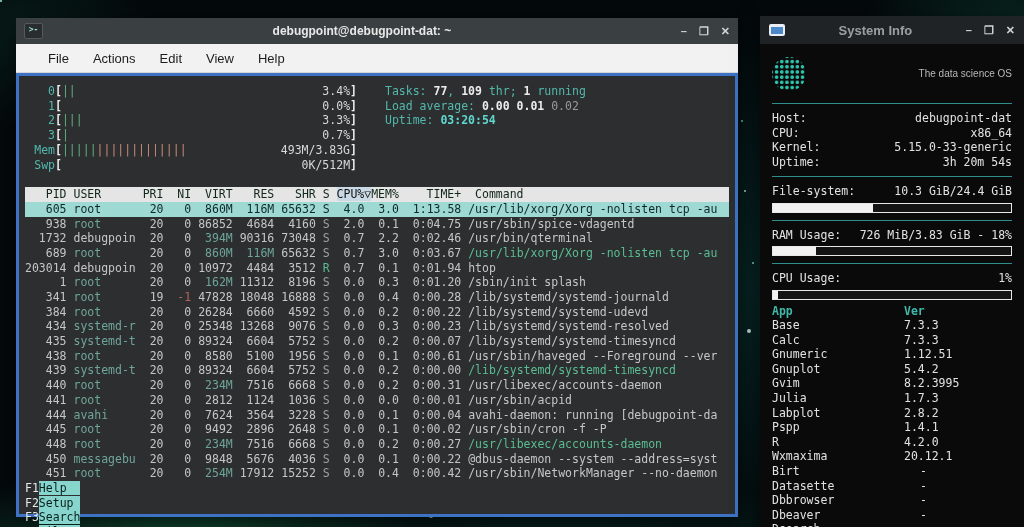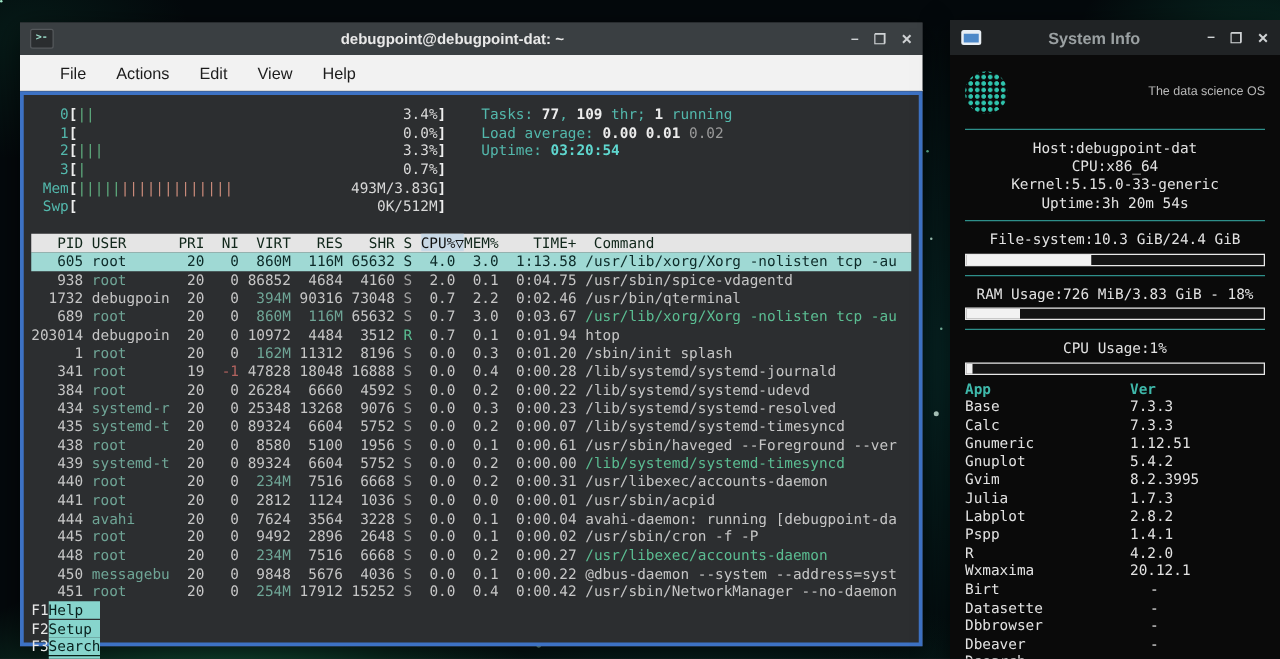--- a/index.html
+++ b/index.html
@@ -77,21 +77,21 @@
   .panel-winicon::after{content:"";position:absolute;left:2px;top:3px;right:2px;bottom:2px;background:#4d88c8;}
   .panel-title{flex:1;text-align:center;}
   .panel-body{padding:8px 12px;color:#e2e2e2;font:11.5px/14.5px "DejaVu Sans Mono",monospace;}
   .logo-row{display:flex;align-items:center;height:44px;}
   .logo-dots{width:34px;height:34px;border-radius:50%;
     background:radial-gradient(circle,#2fc4ad 1.6px,rgba(0,0,0,0) 2px);
     background-size:5.2px 5.2px;background-position:2px 2px;}
   .logo-name{font-family:"DejaVu Sans Mono",monospace;font-size:20px;font-weight:bold;color:#f2f2f2;
     letter-spacing:1px;margin-left:9px;}
   .logo-tag{margin-left:auto;color:#b8b8b8;font-size:10px;font-family:Liberation Sans, sans-serif;}
-  .inforow{display:flex;justify-content:center;height:14.5px;}
+  .inforow{display:flex;justify-content:space-between;height:14.5px;}
   .divider{border-top:1px solid #2e8f8a;margin:7px 0;}
   .gauge-bar{height:8px;border:1px solid #e8e8e8;margin:4px 0 2px 0;background:#141414;}
   .gauge-fill{height:100%;background:#f2f2f2;}
   .apps{margin-top:4px;}
   .approw{position:relative;height:14.6px;}
   .appname{position:absolute;left:0;}
   .appver{position:absolute;left:132px;}
   .appver.dash{padding-left:16px;}
   .apphead{color:#3fb8aa;font-weight:bold;text-decoration:underline;}
 </style>

